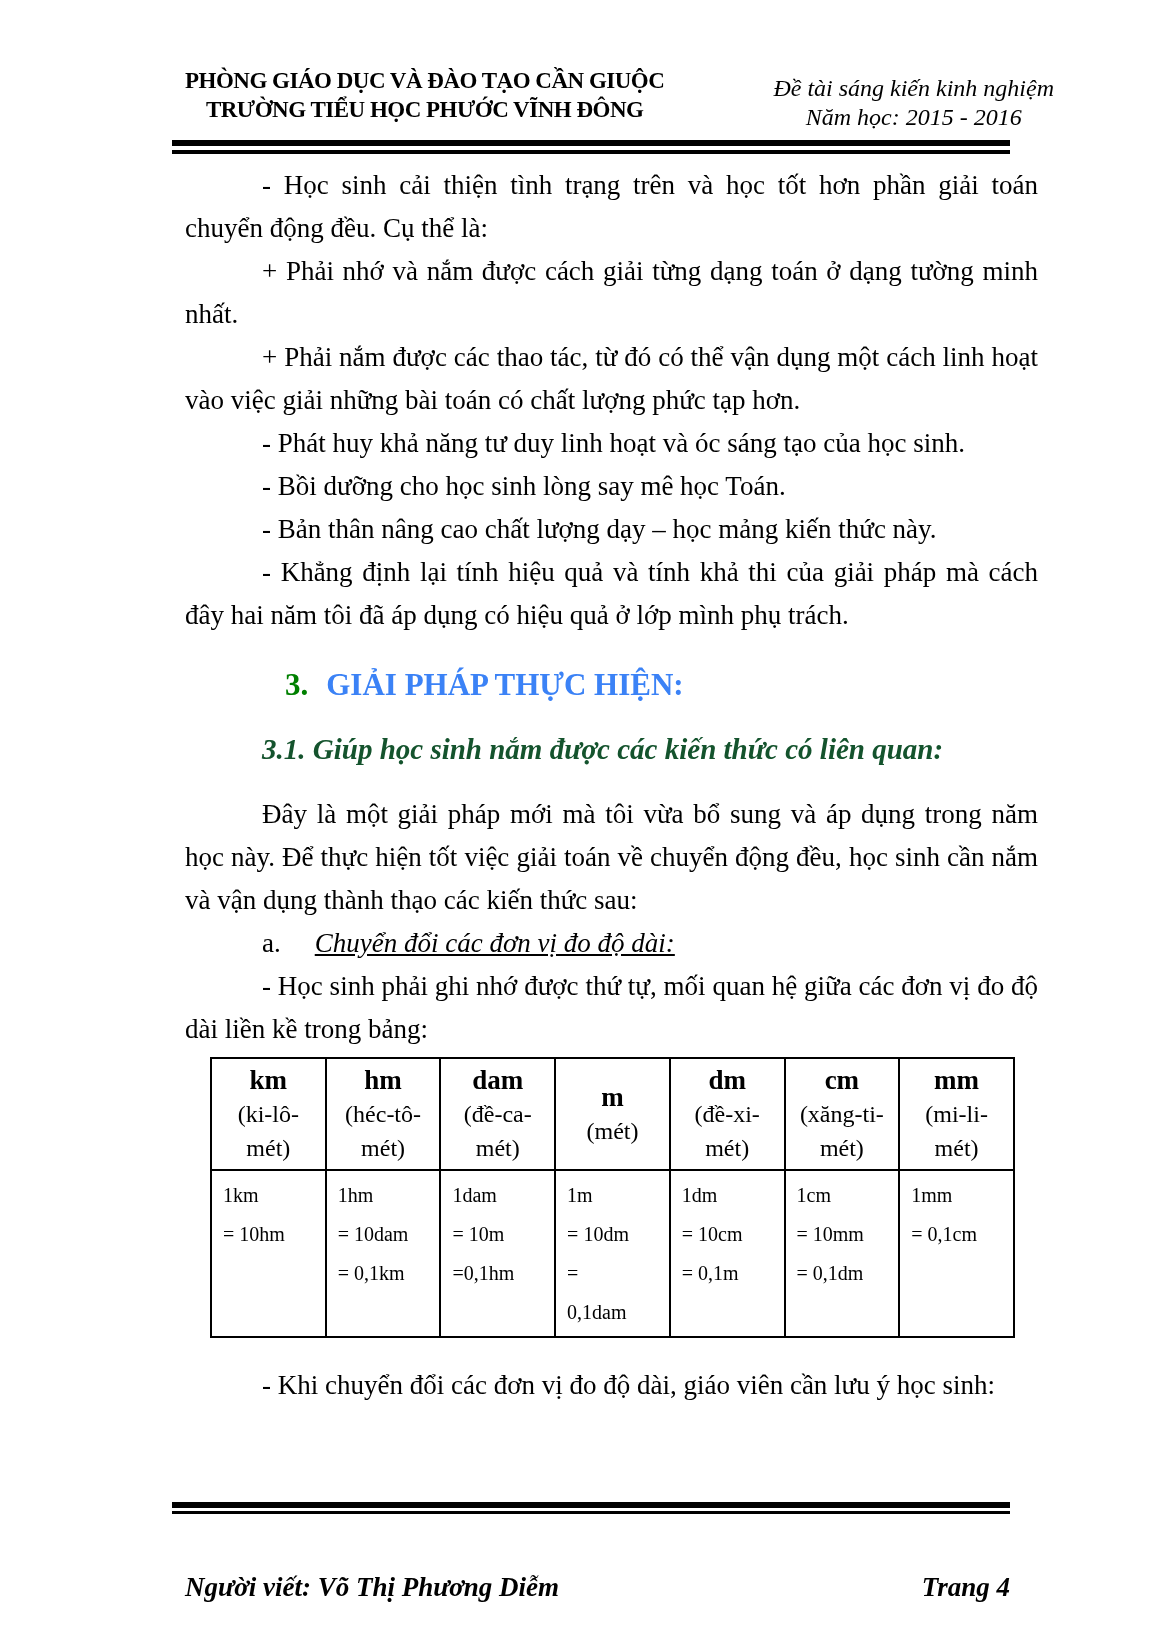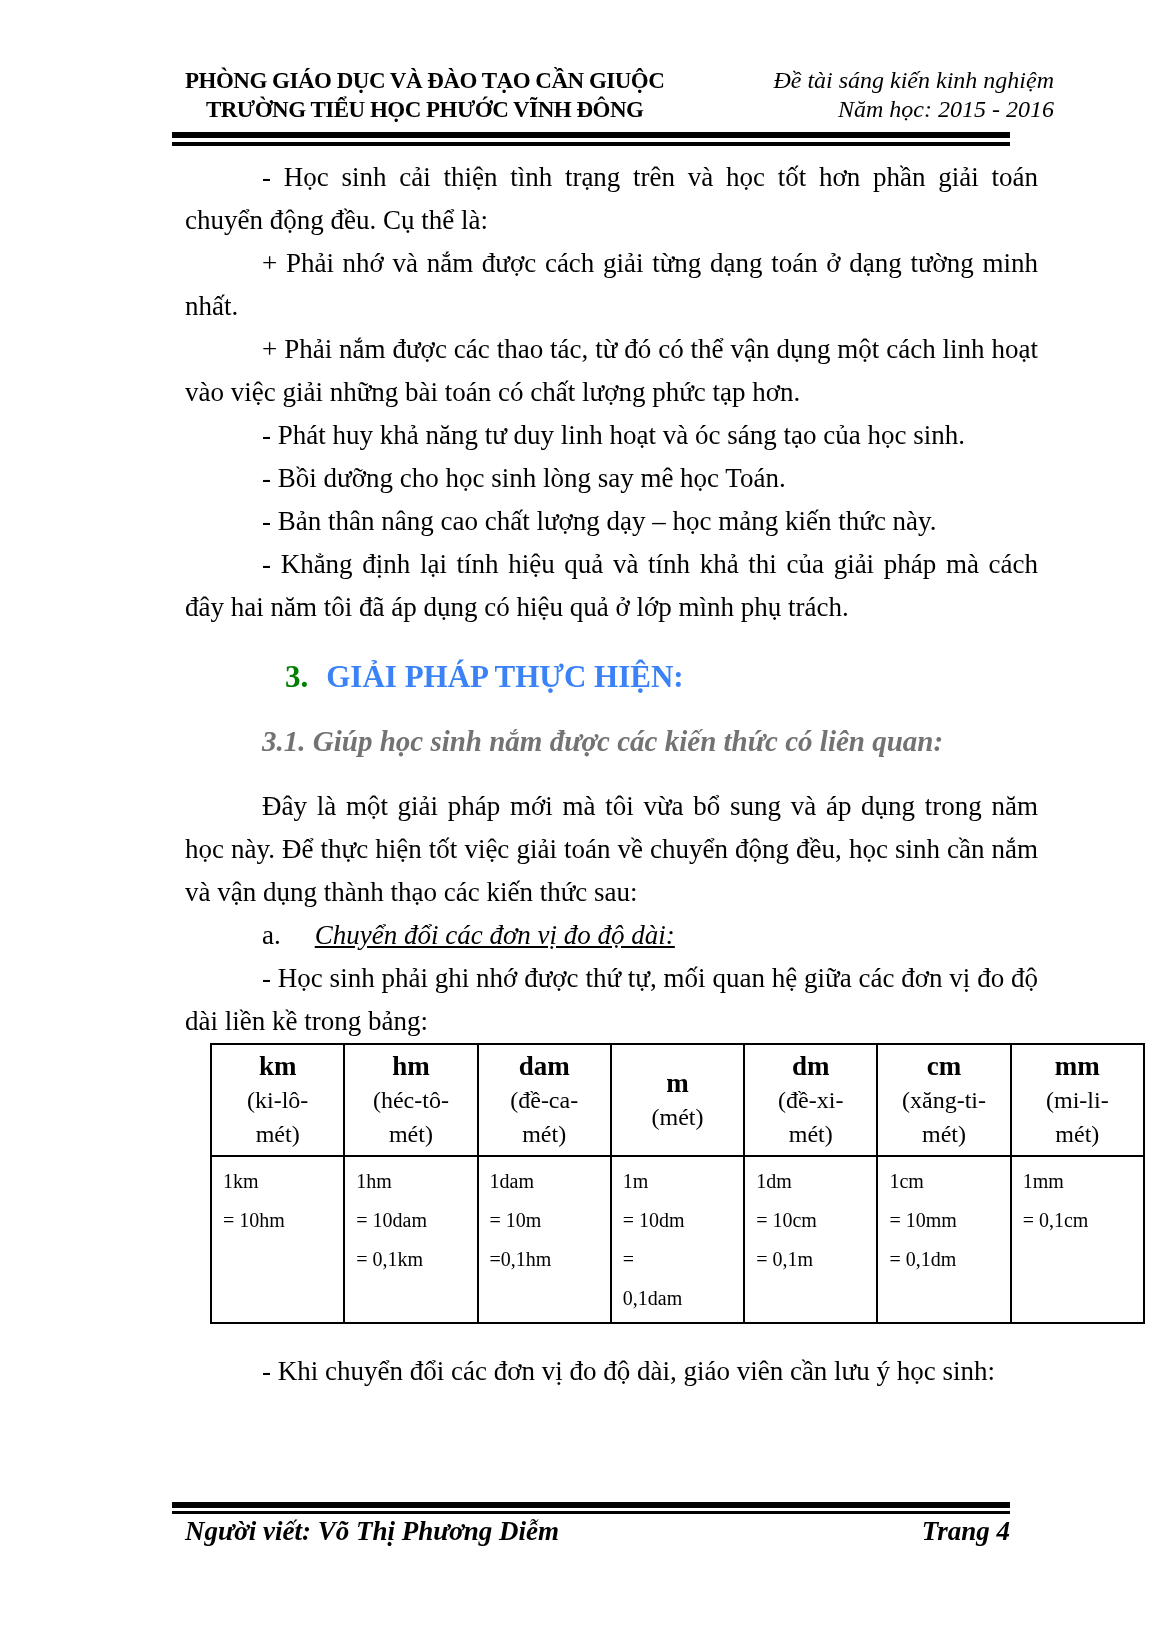--- a/index.html
+++ b/index.html
@@ -22,21 +22,21 @@
     align-items: flex-start;
   }
   .header-left { text-align: center; }
   .header-left div {
     font-weight: bold;
     font-size: 23px;
     line-height: 29px;
     letter-spacing: -0.5px;
     white-space: nowrap;
   }
-  .header-right { text-align: right; }
+  .header-right { text-align: center; margin-top: 8px; }
   .header-right div {
     font-style: italic;
     font-size: 24px;
     line-height: 29px;
     white-space: nowrap;
   }
   .divider {
     margin: 8px 148px 0 172px;
   }
   .divider .thick { height: 6px; background: #000; }
@@ -70,24 +70,24 @@
     font-weight: bold;
     font-style: italic;
     line-height: 40px;
   }
   .list-item-a { padding-left: 77px; }
   .list-item-a .label { font-style: normal; margin-right: 34px; }
   .list-item-a .text  { font-style: italic; text-decoration: underline; }
 
   
   .units-table {
-    margin: 0 0 0 25px;
+    margin: 6px 0 0 25px;
     border-collapse: collapse;
     table-layout: fixed;
-    width: 935px;
+    width: 805px;
   }
   .units-table th, .units-table td {
     border: 2px solid #000;
     font-weight: normal;
   }
   .units-table th {
     height: 112px;
     text-align: center;
     vertical-align: middle;
     padding: 4px 2px;
@@ -116,21 +116,21 @@
     position: absolute;
     left: 172px; right: 148px;
     top: 1502px;
   }
   .footer-divider .thick { height: 6px; background: #000; }
   .footer-divider .gap   { height: 3px; }
   .footer-divider .thin  { height: 3px; background: #000; }
   .footer-row {
     position: absolute;
     left: 185px; right: 148px;
-    top: 1516px;
+    top: 1572px;
     display: flex;
     justify-content: space-between;
     font-size: 27px;
     font-weight: bold;
     font-style: italic;
     text-align: right;
   }
 </style>
 </head>
 <body>
@@ -163,21 +163,21 @@
         <p class="para">- Bồi dưỡng cho học sinh lòng say mê học Toán.</p>
         <p class="para">- Bản thân nâng cao chất lượng dạy – học mảng kiến thức này.</p>
         <p class="para">- Khẳng định lại tính hiệu quả và tính khả thi của giải pháp mà cách đây hai năm tôi đã áp dụng có hiệu quả ở lớp mình phụ trách.</p>
       </div>
 
     <div class="section-heading">
       <span class="num" id="section-num" style="color: rgb(0, 128, 0);">3.</span><span id="section-title" style="color: #3b82f6;">GIẢI PHÁP THỰC HIỆN:</span>
     </div>
 
 
-    <div class="subsection-heading" id="subsection-heading" style="color: #737373;">3.1. Giúp học sinh nắm được các kiến thức có liên quan:</div>
+    <div class="subsection-heading" id="subsection-heading" style="color: #14532d;">3.1. Giúp học sinh nắm được các kiến thức có liên quan:</div>
 
     <p class="para">Đây là một giải pháp mới mà tôi vừa bổ sung và áp dụng trong năm học này. Để thực hiện tốt việc giải toán về chuyển động đều, học sinh cần nắm và vận dụng thành thạo các kiến thức sau:</p>
 
     <div class="list-item-a">
       <span class="label">a.</span><span class="text">Chuyển đổi các đơn vị đo độ dài:</span>
     </div>
 
     <p class="para">- Học sinh phải ghi nhớ được thứ tự, mối quan hệ giữa các đơn vị đo độ dài liền kề trong bảng:</p>
 
     <table class="units-table">

